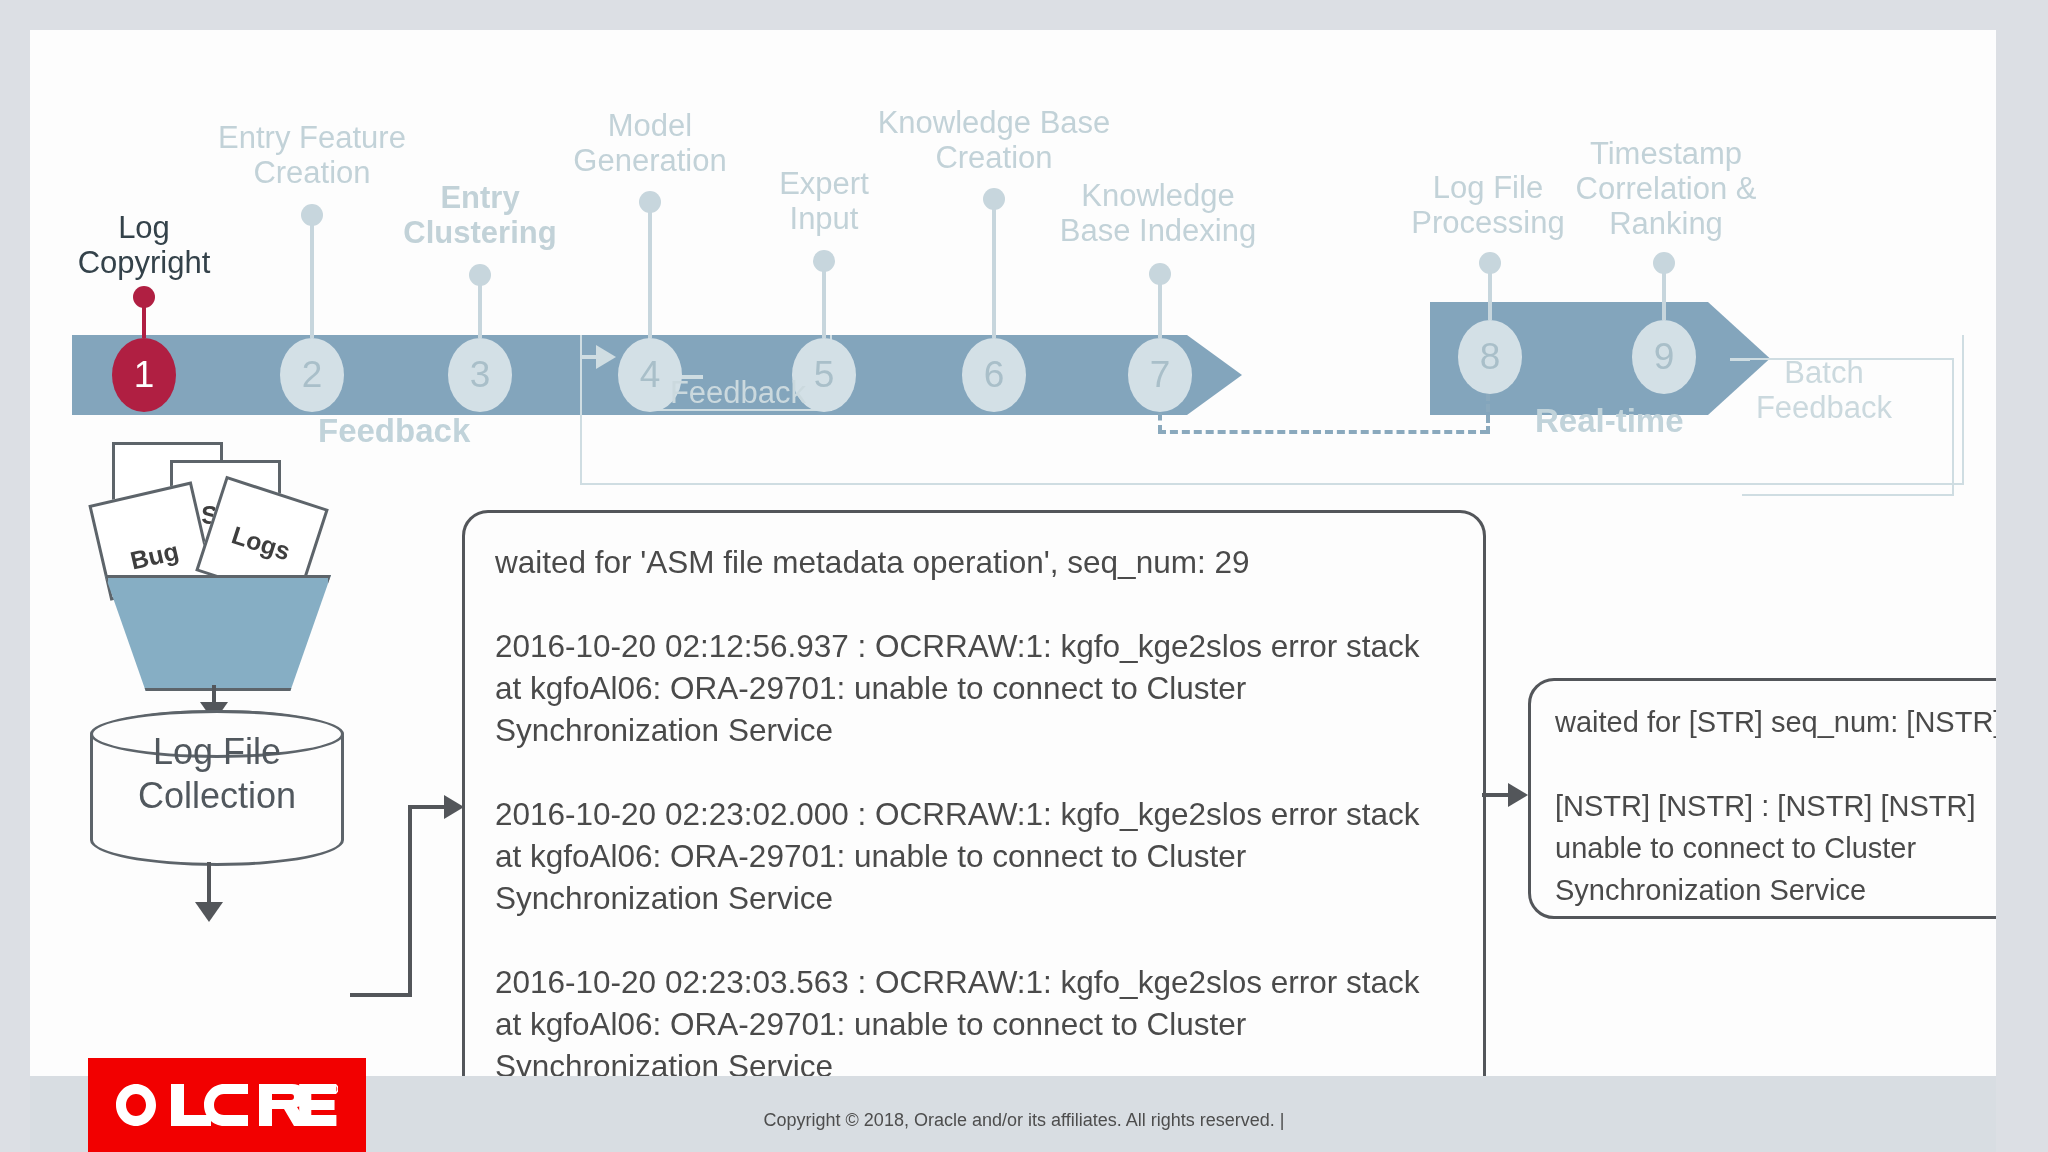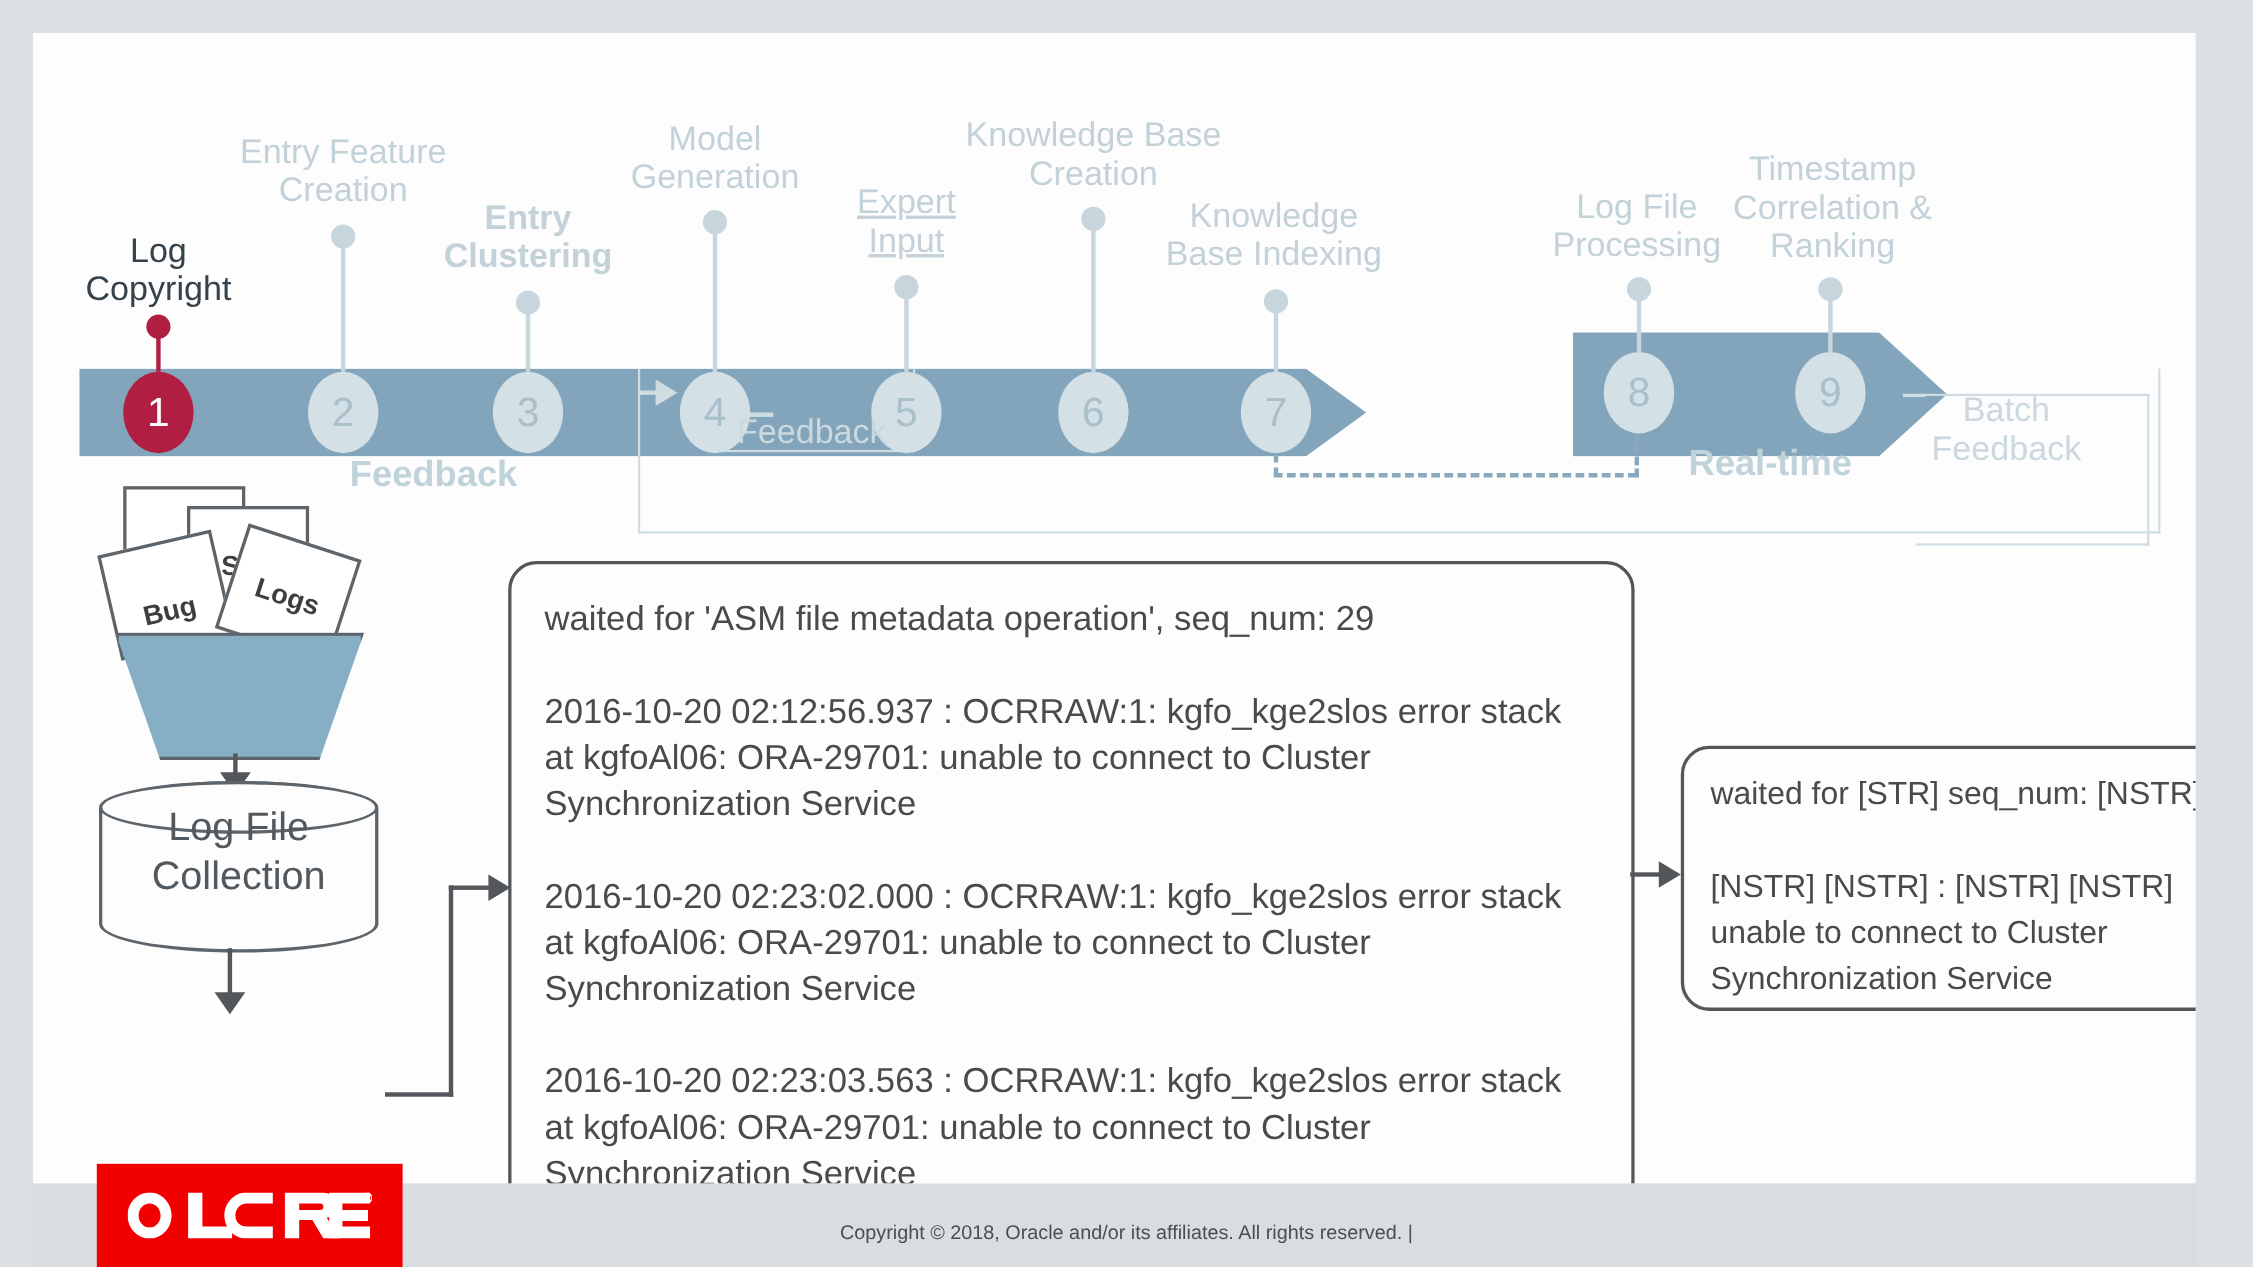--- a/index.html
+++ b/index.html
@@ -186,21 +186,21 @@
     <div class="stem" style="top:-137px;height:137px;"></div>
     <div class="knob" style="top:-147px;"></div>
     <div class="caption" style="left:-102px;top:-230px;width:268px;">Model
 Generation</div>
   </div>
 
   <div class="step" style="left:762px;top:308px;">
     <div class="ellipse">5</div>
     <div class="stem" style="top:-78px;height:78px;"></div>
     <div class="knob" style="top:-88px;"></div>
-    <div class="caption" style="left:-84px;top:-172px;width:232px;text-decoration:underline;">Expert
+    <div class="caption" style="left:-84px;top:-172px;width:232px;">Expert
 Input</div>
   </div>
 
   <div class="step" style="left:932px;top:308px;">
     <div class="ellipse">6</div>
     <div class="stem" style="top:-140px;height:140px;"></div>
     <div class="knob" style="top:-150px;"></div>
     <div class="caption" style="left:-110px;top:-233px;width:284px;">Knowledge Base
 Creation</div>
   </div>

